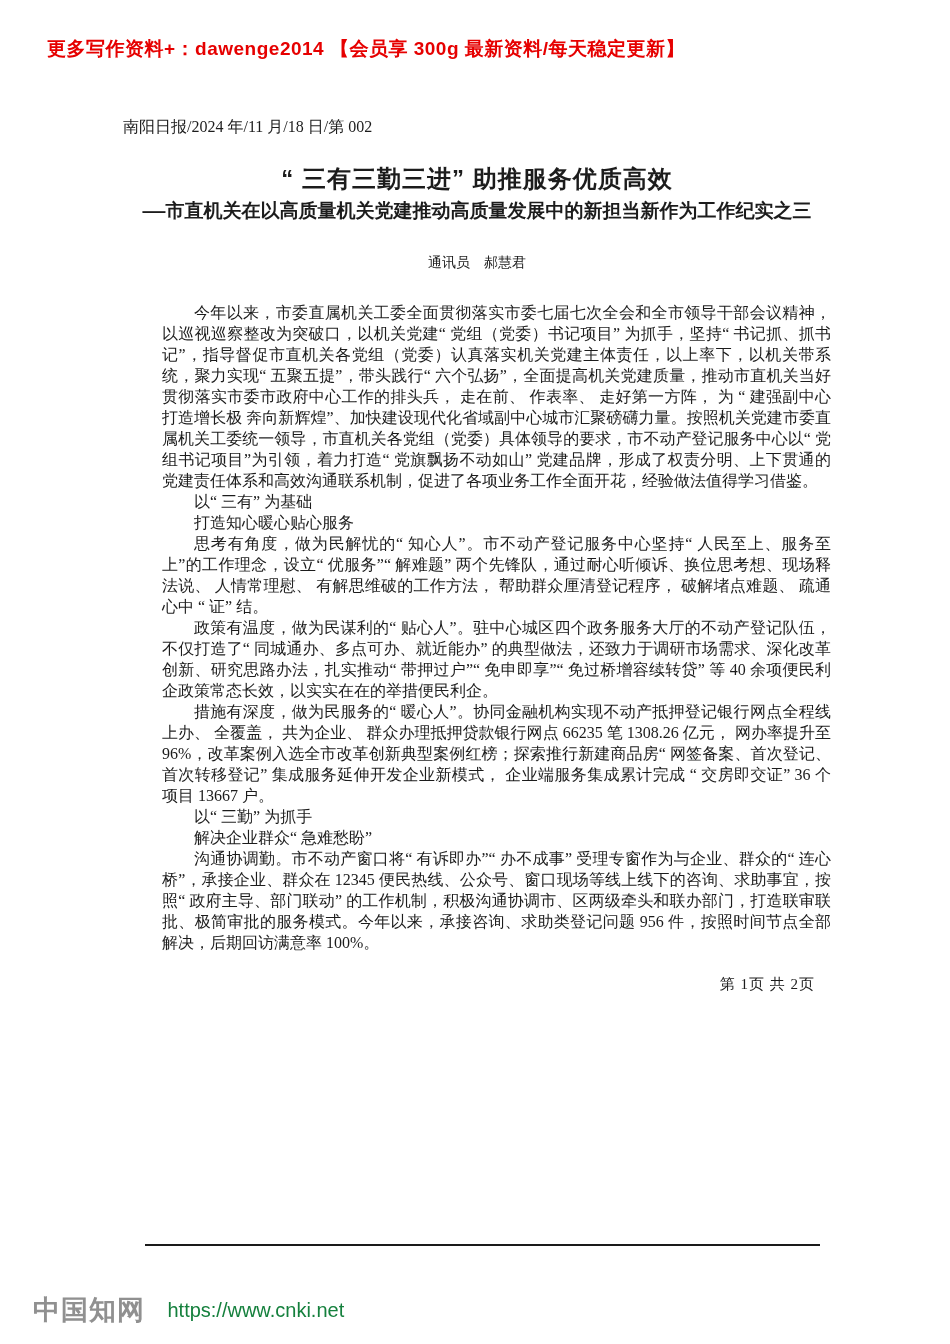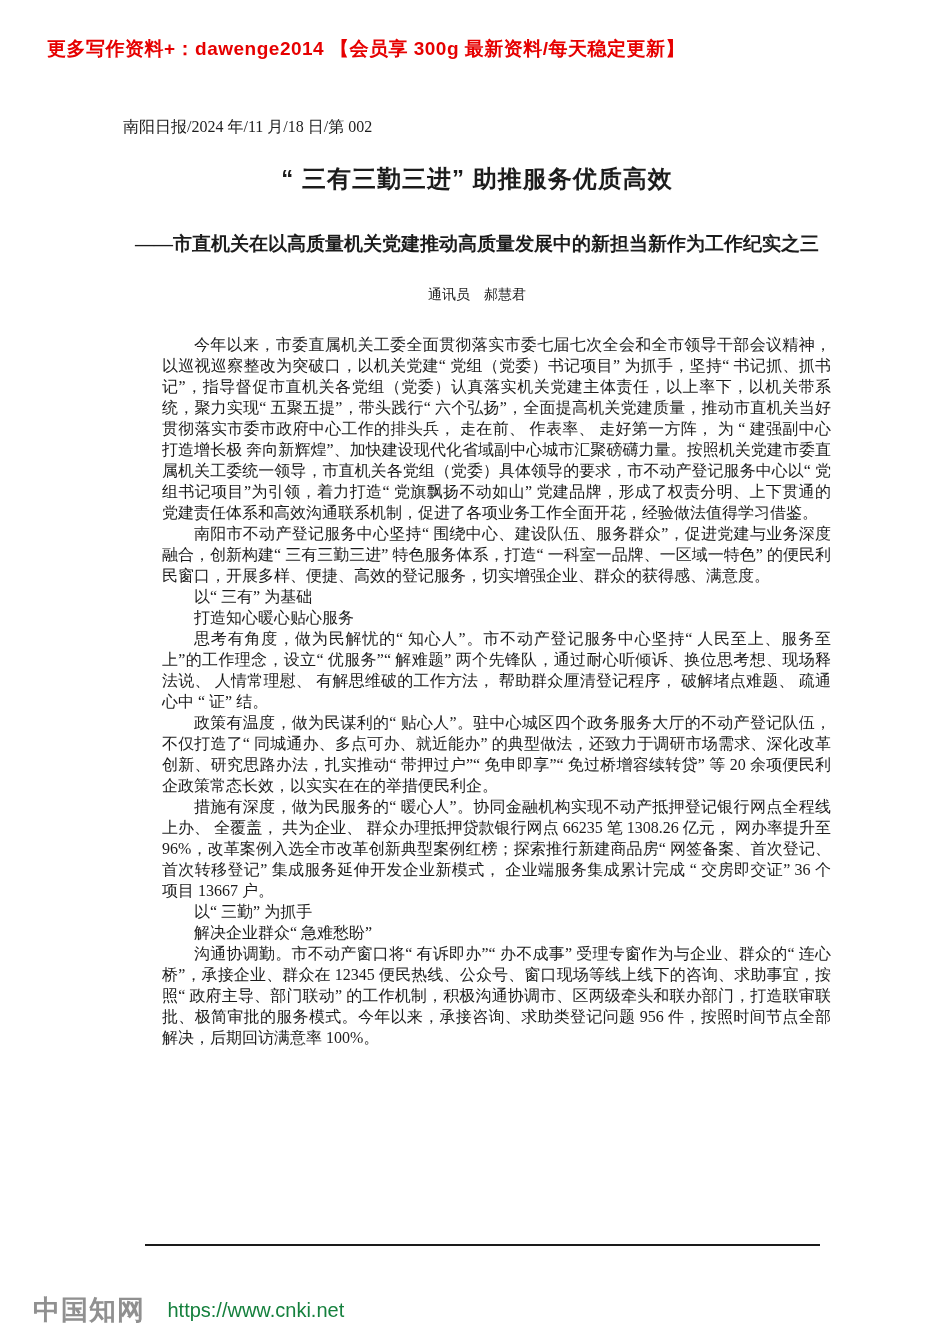--- a/index.html
+++ b/index.html
@@ -38,23 +38,23 @@
     margin-top: 26px;
     text-align: center;
     font-family: "Liberation Sans", "DejaVu Sans", sans-serif;
     font-weight: bold;
     font-size: 24px;
     line-height: 30px;
     letter-spacing: 1px;
   }
 
   .article-subtitle {
-    margin-top: 36px;
+    margin-top: 4px;
     text-align: center;
-    font-family: Liberation Serif, serif;
+    font-family: Liberation Mono, monospace;
     font-weight: bold;
     font-size: 19px;
     line-height: 28px;
   }
 
   .article-byline {
     margin-top: 26px;
     text-align: center;
     font-size: 14px;
     line-height: 22px;
@@ -123,31 +123,31 @@
   </div>
 
   <div class="article-title">“ 三有三勤三进”  助推服务优质高效</div>
 
   <div class="article-subtitle">——市直机关在以高质量机关党建推动高质量发展中的新担当新作为工作纪实之三</div>
 
   <div class="article-byline">通讯员　郝慧君</div>
 
   <div class="article-body">
     <p>今年以来，市委直属机关工委全面贯彻落实市委七届七次全会和全市领导干部会议精神，以巡视巡察整改为突破口，以机关党建“ 党组（党委）书记项目” 为抓手，坚持“ 书记抓、抓书记”，指导督促市直机关各党组（党委）认真落实机关党建主体责任，以上率下，以机关带系统，聚力实现“ 五聚五提”，带头践行“ 六个弘扬”，全面提高机关党建质量，推动市直机关当好贯彻落实市委市政府中心工作的排头兵， 走在前、 作表率、 走好第一方阵， 为 “ 建强副中心 打造增长极 奔向新辉煌”、加快建设现代化省域副中心城市汇聚磅礴力量。按照机关党建市委直属机关工委统一领导，市直机关各党组（党委）具体领导的要求，市不动产登记服务中心以“ 党组书记项目”为引领，着力打造“ 党旗飘扬不动如山” 党建品牌，形成了权责分明、上下贯通的党建责任体系和高效沟通联系机制，促进了各项业务工作全面开花，经验做法值得学习借鉴。</p>
-    <p>南阳市不动产登记服务中心坚持“ 围绕中心、建设队伍、服务群众”，促进党建与业务深度融合，创新构建“ 三有三勤三进” 特色服务体系，打造“ 一科室一品牌、一区域一特色” 的便民利民窗口，开展多样、便捷、高效的登记服务，切实增强企业、群众的获得感、满意度。</p>
     <p>以“ 三有” 为基础</p>
     <p>打造知心暖心贴心服务</p>
     <p>思考有角度，做为民解忧的“ 知心人”。市不动产登记服务中心坚持“ 人民至上、服务至上”的工作理念，设立“ 优服务”“ 解难题” 两个先锋队，通过耐心听倾诉、换位思考想、现场释法说、 人情常理慰、 有解思维破的工作方法， 帮助群众厘清登记程序， 破解堵点难题、 疏通心中 “ 证” 结。</p>
-    <p>政策有温度，做为民谋利的“ 贴心人”。驻中心城区四个政务服务大厅的不动产登记队伍，不仅打造了“ 同城通办、多点可办、就近能办” 的典型做法，还致力于调研市场需求、深化改革创新、研究思路办法，扎实推动“ 带押过户”“ 免申即享”“ 免过桥增容续转贷” 等 20 余项便民利企政策常态长效，以实实在在的举措便民利企。</p>
+    <p>政策有温度，做为民谋利的“ 贴心人”。驻中心城区四个政务服务大厅的不动产登记队伍，不仅打造了“ 同城通办、多点可办、就近能办” 的典型做法，还致力于调研市场需求、深化改革创新、研究思路办法，扎实推动“ 带押过户”“ 免申即享”“ 免过桥增容续转贷” 等 40 余项便民利企政策常态长效，以实实在在的举措便民利企。</p>
     <p>措施有深度，做为民服务的“ 暖心人”。协同金融机构实现不动产抵押登记银行网点全程线上办、 全覆盖， 共为企业、 群众办理抵押贷款银行网点 66235 笔 1308.26 亿元， 网办率提升至 96%，改革案例入选全市改革创新典型案例红榜；探索推行新建商品房“ 网签备案、首次登记、首次转移登记” 集成服务延伸开发企业新模式， 企业端服务集成累计完成 “ 交房即交证” 36 个项目 13667 户。</p>
     <p>以“ 三勤” 为抓手</p>
     <p>解决企业群众“ 急难愁盼”</p>
     <p>沟通协调勤。市不动产窗口将“ 有诉即办”“ 办不成事” 受理专窗作为与企业、群众的“ 连心桥”，承接企业、群众在 12345 便民热线、公众号、窗口现场等线上线下的咨询、求助事宜，按照“ 政府主导、部门联动” 的工作机制，积极沟通协调市、区两级牵头和联办部门，打造联审联批、极简审批的服务模式。今年以来，承接咨询、求助类登记问题 956 件，按照时间节点全部解决，后期回访满意率 100%。</p>
   </div>
 
+  <div class="page-indicator">第 1页 共 2页</div>
 </div>
 
 <div class="divider-line"></div>
 
 <div class="watermark">
   <span class="cnki-logo-text">中国知网</span>
   <span class="cnki-url">https://www.cnki.net</span>
 </div>
 
 </body></html>

